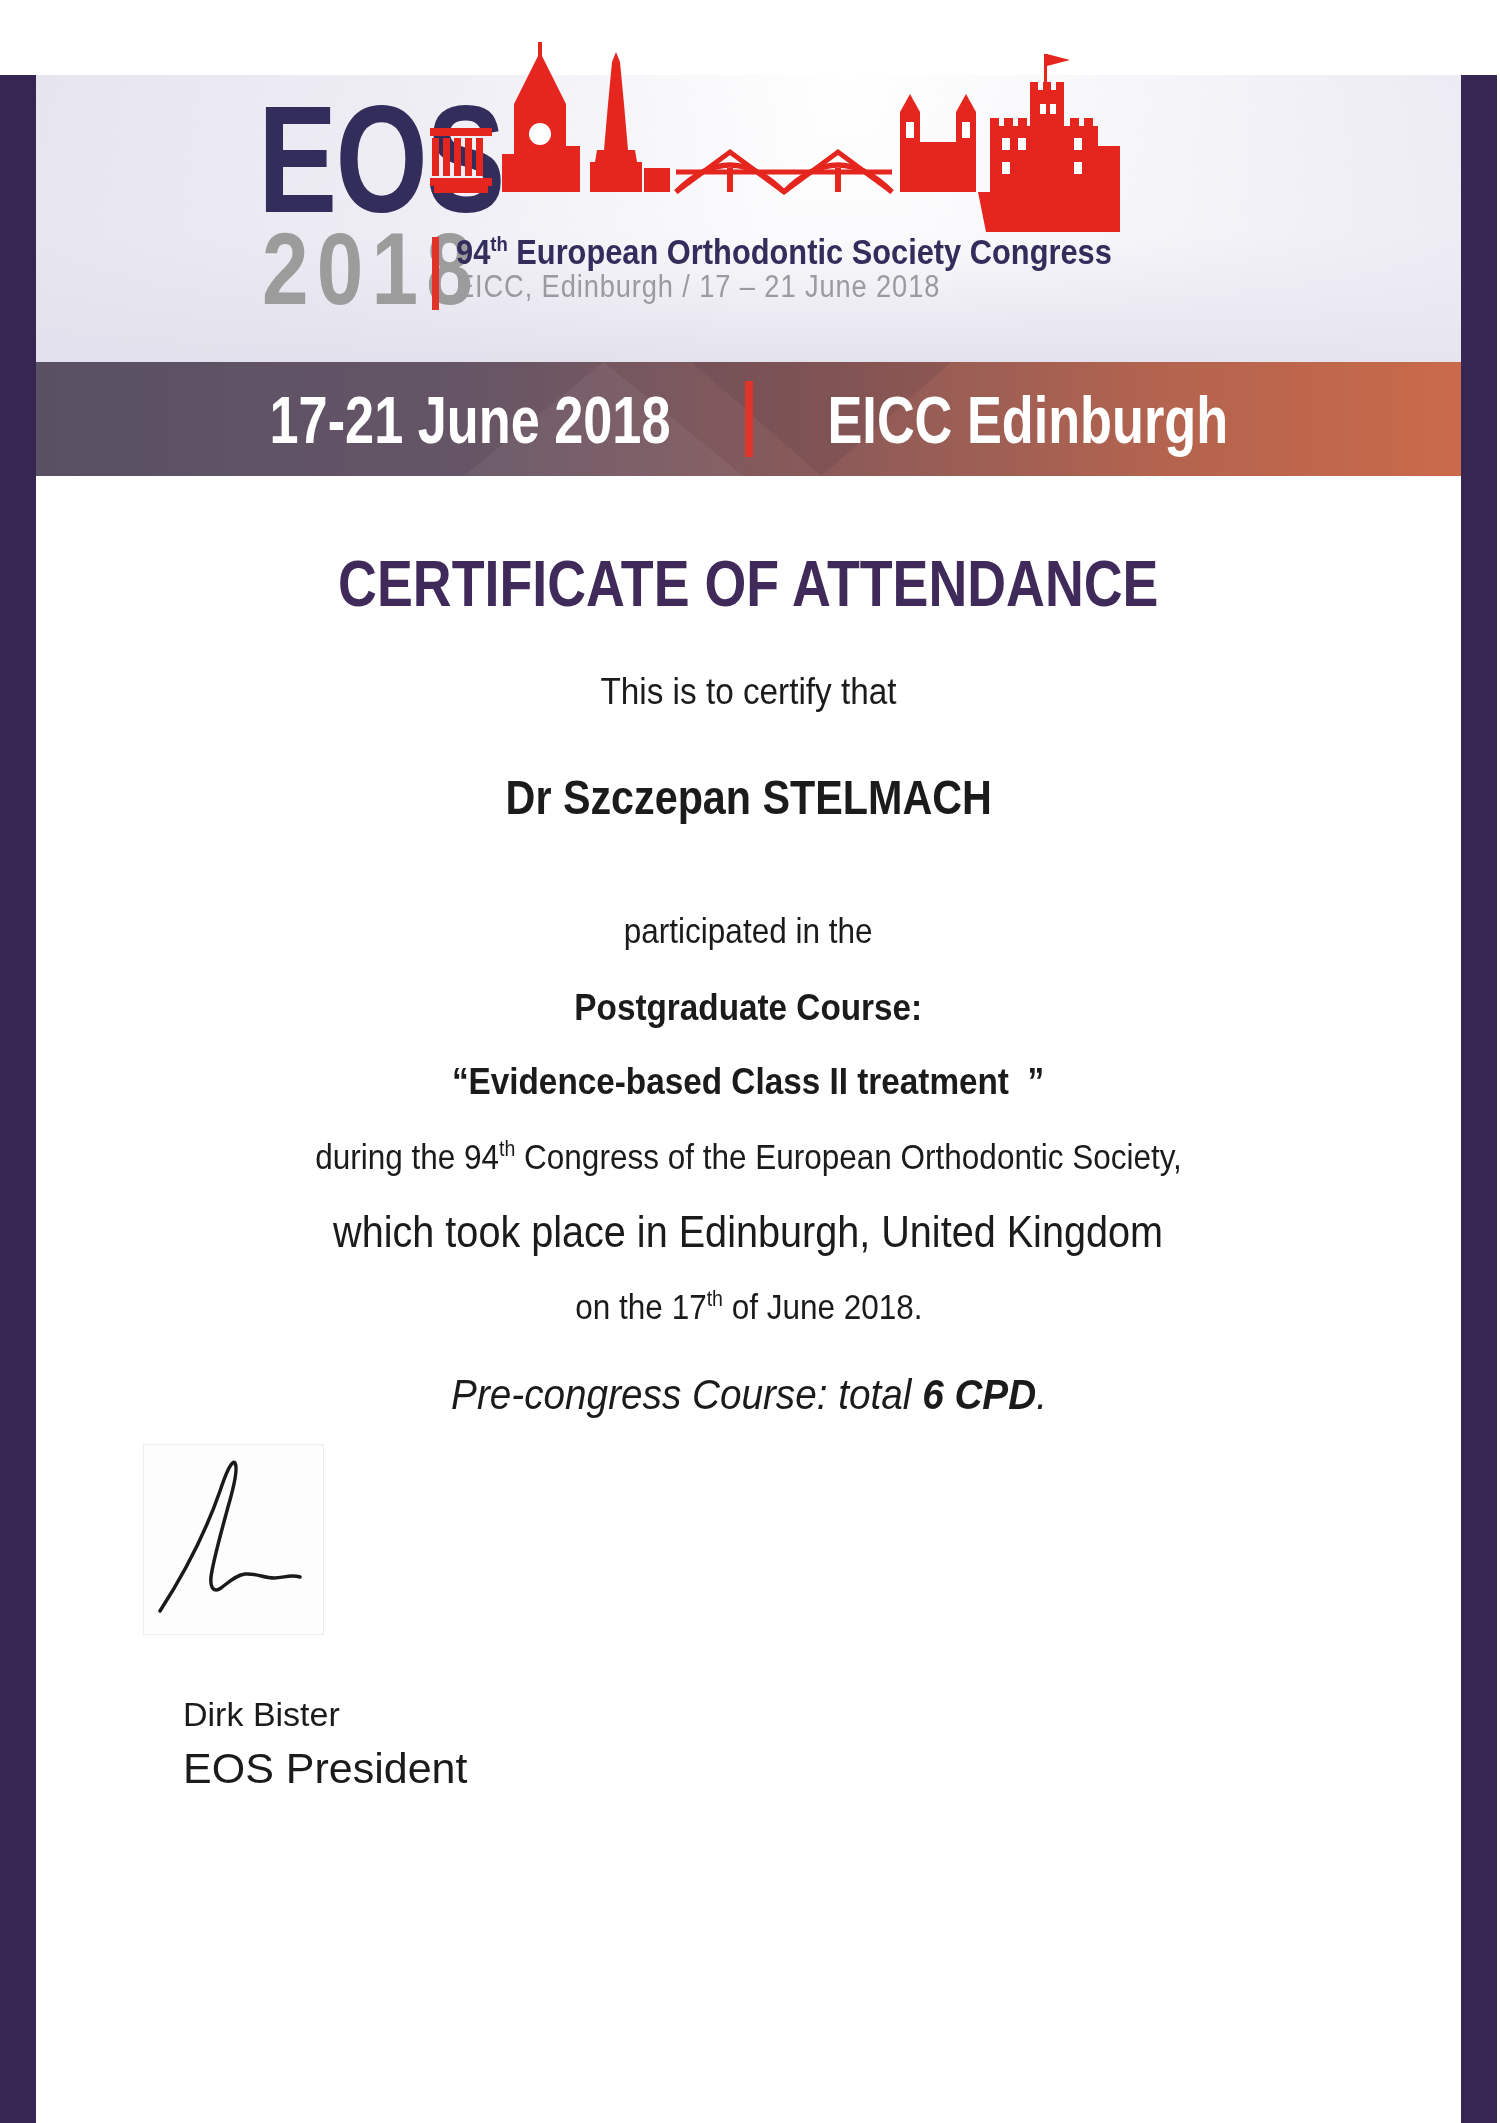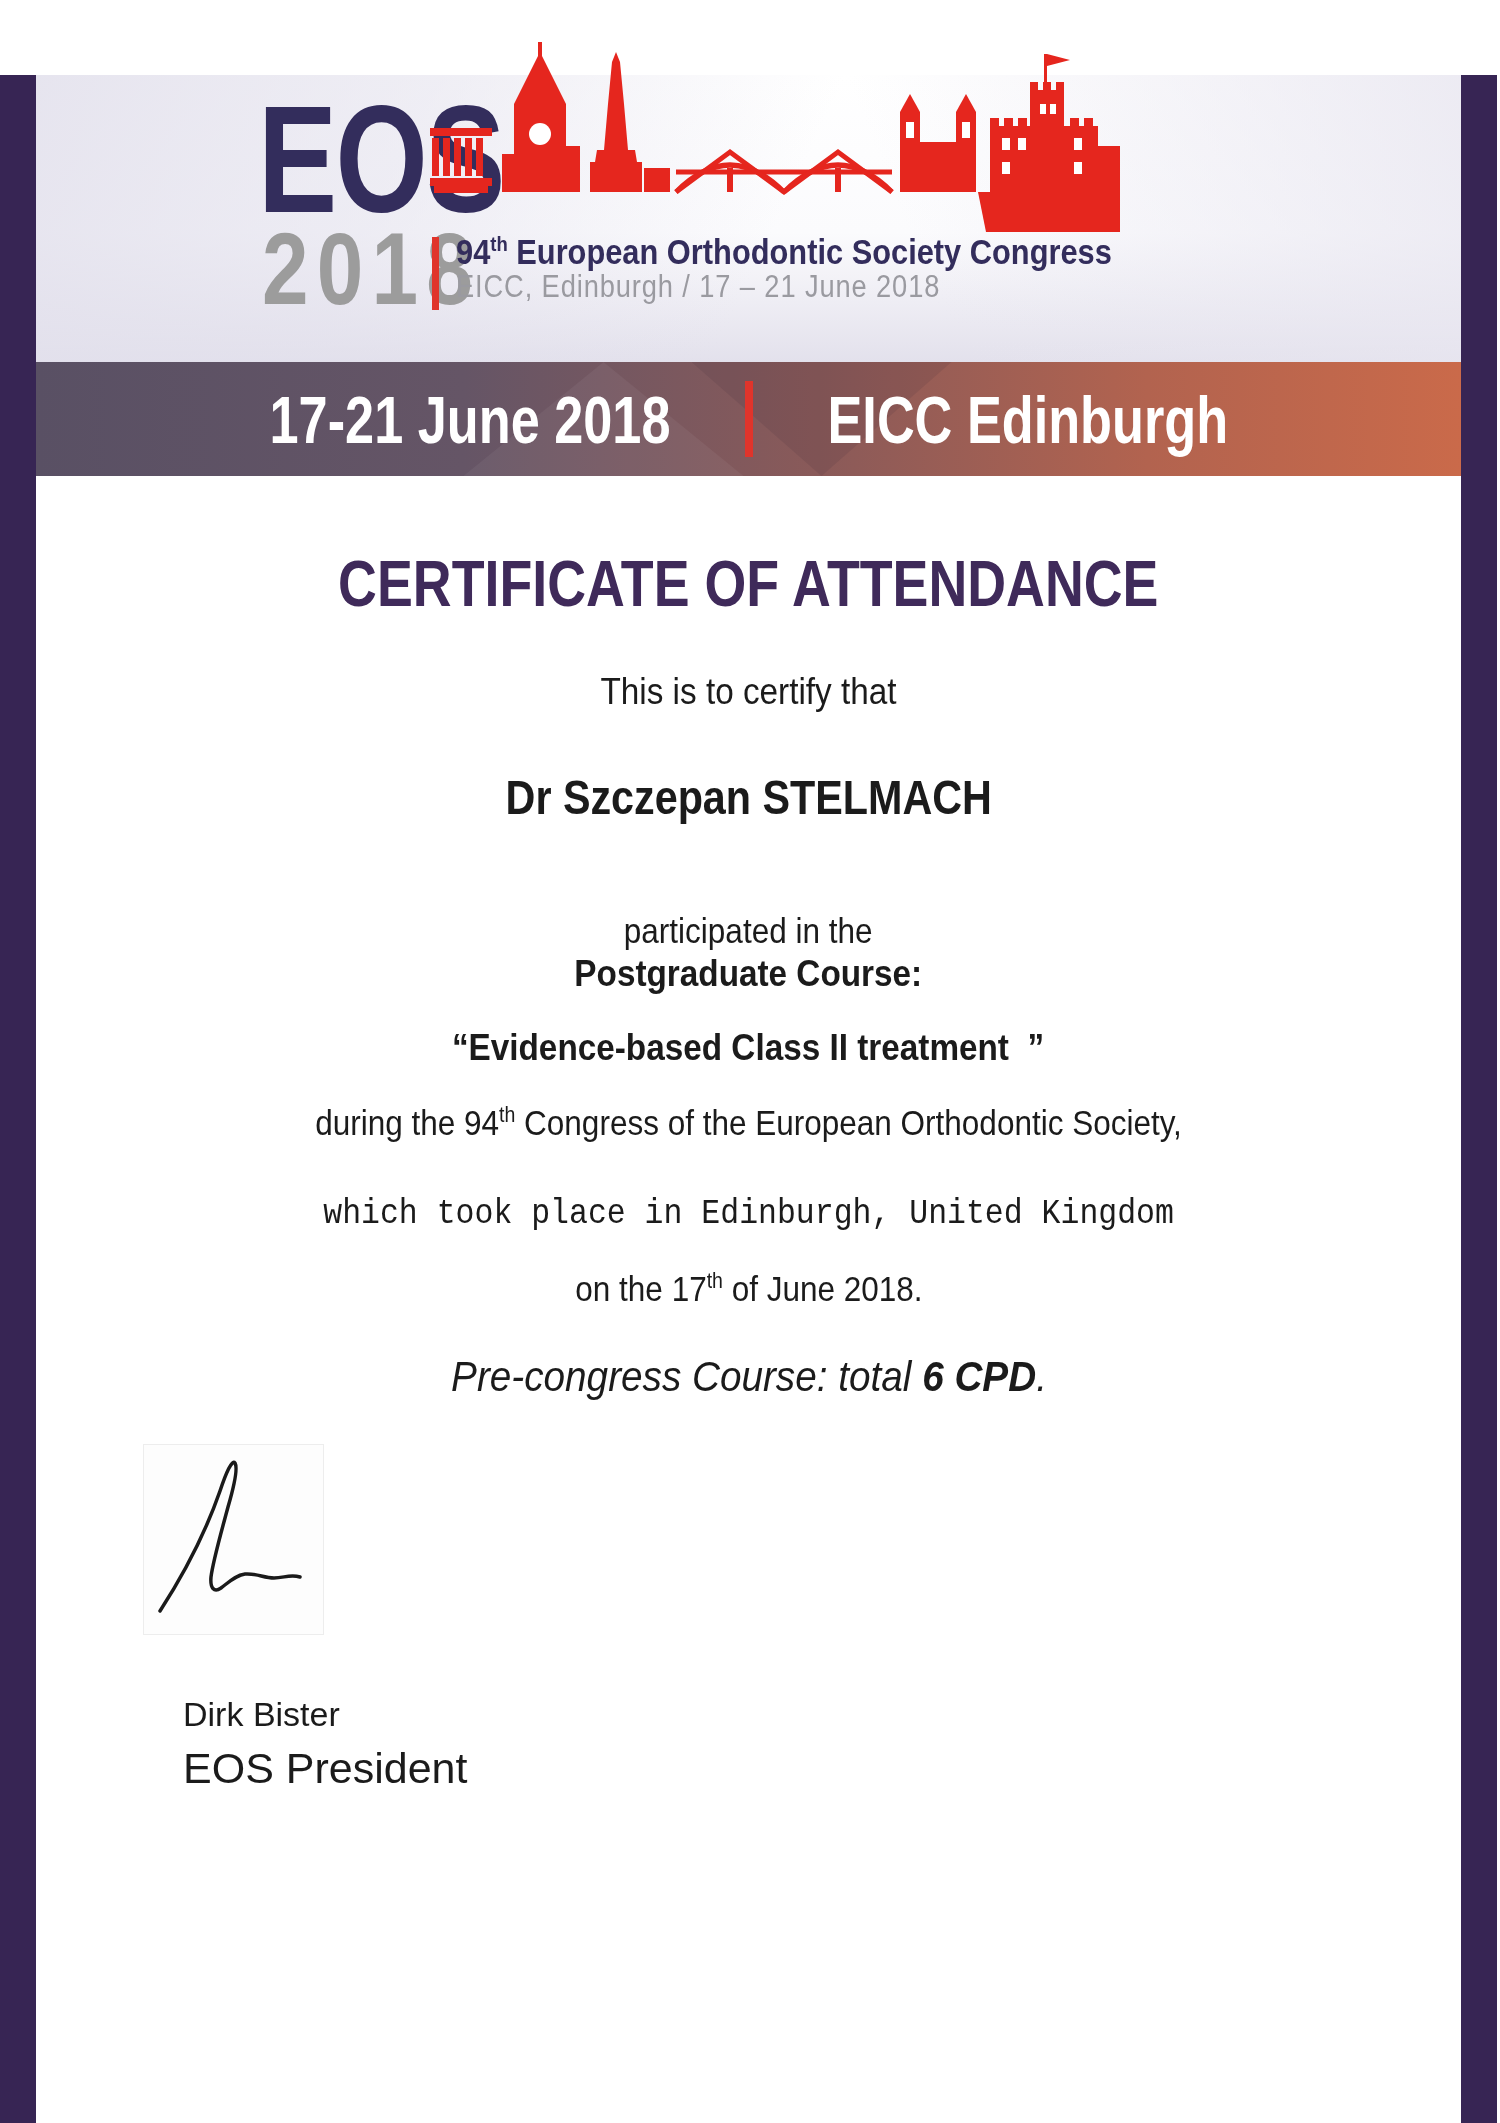--- a/index.html
+++ b/index.html
@@ -61,24 +61,24 @@
   
   .content{position:absolute;left:36px;top:476px;width:1425px;text-align:center;}
   .line{display:block;}
   .cond{display:inline-block;transform:scaleX(0.9);transform-origin:center;}
   .title{margin-top:74px;font-size:64px;line-height:68px;font-weight:600;color:var(--titlepurple);}
   .title .cond{transform:scaleX(0.84);letter-spacing:0;}
   .certify{margin-top:52px;font-size:37px;line-height:44px;}
   .name{margin-top:56px;font-size:48px;line-height:56px;font-weight:700;}
   .name .cond{transform:scaleX(0.86);}
   .participated{margin-top:84px;font-size:35px;line-height:42px;}
-  .coursetype{font-size:37px;line-height:44px;font-weight:700;}
+  .coursetype{margin-top:34px;font-size:37px;line-height:44px;font-weight:700;}
   .coursetitle{margin-top:30px;font-size:37px;line-height:44px;font-weight:700;white-space:pre;}
   .during{margin-top:32px;font-size:35px;line-height:42px;}
-  .which{margin-top:49px;font-size:35px;line-height:42px;font-family:Liberation Mono, monospace;}
+  .which{margin-top:33px;font-size:44px;line-height:42px;}
   .ondate{margin-top:33px;font-size:35px;line-height:42px;}
   .cpd{margin-top:45px;font-size:43px;line-height:42px;font-style:italic;}
   .cpd b{font-weight:700;}
   sup{font-size:0.62em;vertical-align:super;line-height:0;}
 
   
   .sig-img{position:absolute;left:143px;top:1444px;width:181px;height:191px;background:#fdfdfd;
     border:1px solid #ededed;}
   .sig-name{position:absolute;left:183px;top:1694px;font-size:34px;line-height:40px;text-align:left;}
   .sig-role{position:absolute;left:183px;top:1748px;font-size:43px;line-height:40px;text-align:left;}

